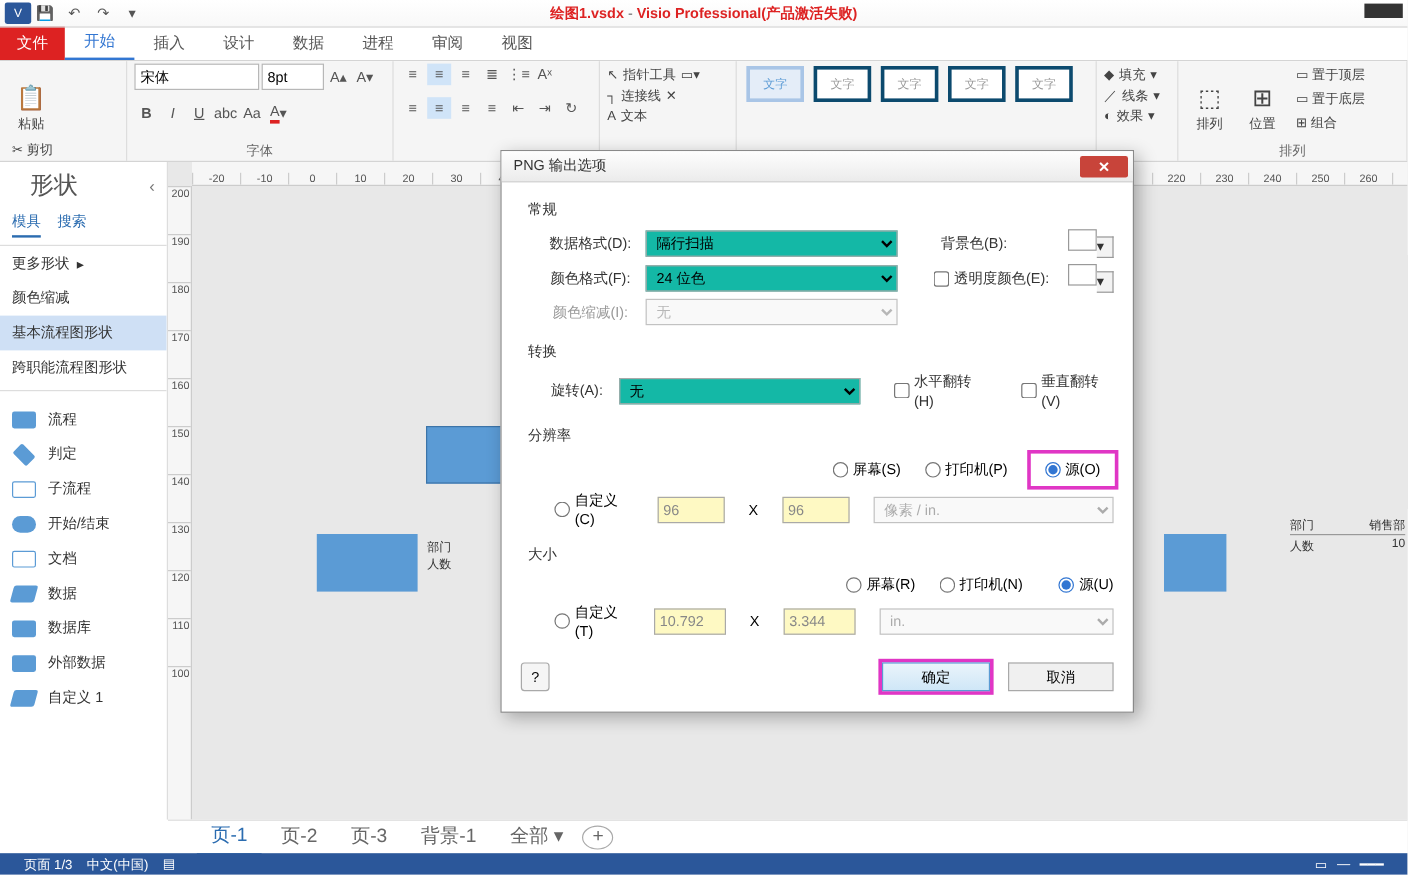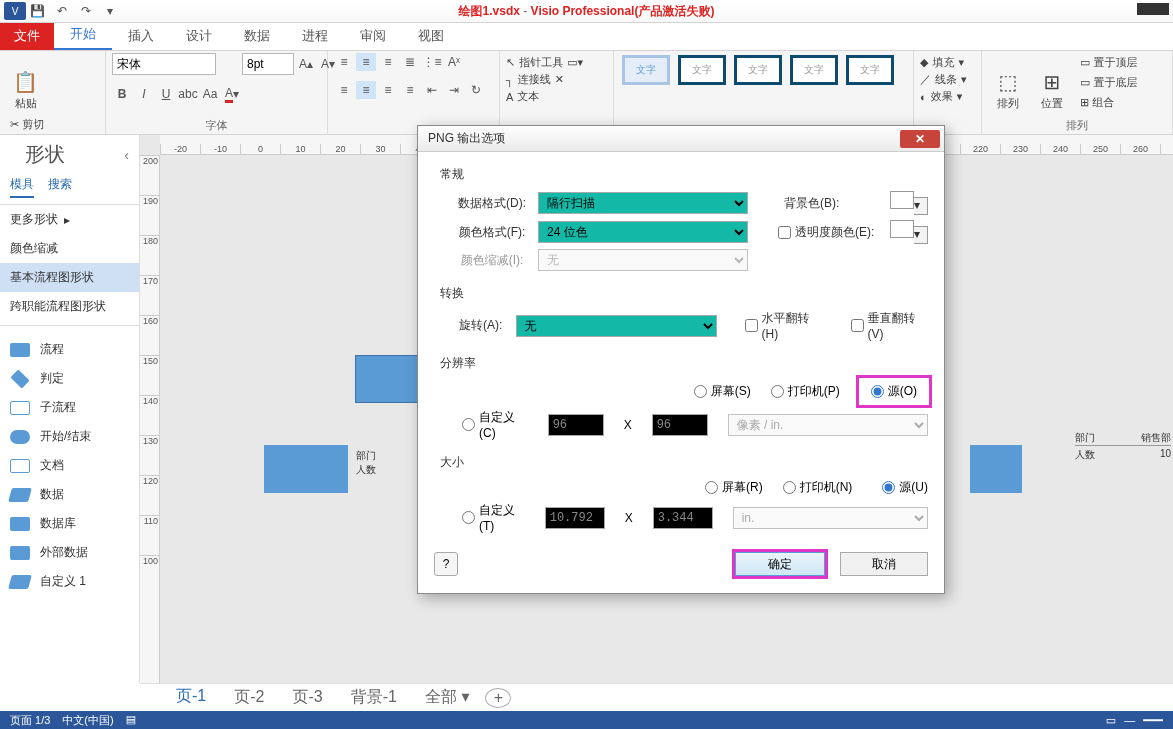--- a/index.html
+++ b/index.html
@@ -21,21 +21,21 @@
 
 
 .ribbon { height: 84px; background:#f5f5f5; border-bottom:1px solid #d4d4d4; display:flex; }
 .rib-group { border-right:1px solid #ddd; display:flex; flex-direction:column; padding:2px 6px 0 6px;}
 .rib-group .controls { flex:1; display:flex; align-items:flex-start; gap:4px; flex-wrap:wrap; }
 .rib-group .glabel { text-align:center; color:#666; font-size:11px; padding:1px 0; }
 .big-btn { width:40px; height:58px; display:flex; flex-direction:column; align-items:center; justify-content:flex-end; font-size:11px; color:#444; gap:2px;}
 .big-btn .ic { font-size:20px; }
 .small-btn { height:18px; padding:0 4px; display:flex; align-items:center; gap:3px; font-size:11px; color:#444;}
 .font-sel { width:104px; height:22px; border:1px solid #b7b7b7; background:#fff; padding:0 4px; font-size:12px; }
-.size-sel { width:52px; height:22px; border:1px solid #b7b7b7; background:#fff; padding:0 4px; font-size:12px;margin-left:24px;}
+.size-sel { width:52px; height:22px; border:1px solid #b7b7b7; background:#fff; padding:0 4px; font-size:12px;}
 .bar { display:flex; gap:2px; align-items:center; }
 .ic-sq { width:20px; height:18px; display:flex; align-items:center; justify-content:center; color:#555;}
 
 
 .shapes-panel { position:absolute; top:135px; left:0; width:140px; bottom:46px; background:#fff; border-right:1px solid #ddd; overflow:hidden;}
 .panel-head { font-size:20px; color:#555; padding:6px 10px 8px 25px; display:flex; align-items:center; justify-content:space-between;}
 .panel-head .toggle{ color:#777; font-size:14px;}
 .panel-subtabs { display:flex; gap:14px; padding:0 10px 6px 10px; border-bottom:1px solid #ddd; color:#2b6cb0; font-size:12px;}
 .panel-sub.active { border-bottom:2px solid #2b6cb0; padding-bottom:3px;}
 .panel-body { overflow-y:auto; height:calc(100% - 80px);}
@@ -59,21 +59,21 @@
 .tbl-right { position:absolute; right:2px; top:296px; font-size:10px; color:#333; width:96px;}
 .tbl-right .lbl { display:flex; justify-content:space-between; border-bottom:1px solid #999; margin-bottom:2px;}
 
 
 .page-tabs { position:absolute; left:140px; right:0; bottom:18px; height:28px; background:#fff; border-top:1px solid #ddd; display:flex; align-items:center; padding:0 24px; gap:4px;}
 .ptab { padding:4px 12px; color:#666; font-size:16px;}
 .ptab.active { color:#2b6cb0; border-bottom:2px solid #2b6cb0;}
 .ptab.add { width:20px; height:20px; border:1px solid #aaa; border-radius:50%; display:flex; align-items:center; justify-content:center;}
 
 
-.statusbar { position:absolute; bottom:0; left:0; right:0; height:18px; background:#2b579a; color:#fff; display:flex; align-items:center; justify-content:space-between; font-size:11px; padding:0 10px;}
+.statusbar { position:absolute; bottom:0; left:0; right:0; height:18px; background:#2b579a; color:#fff; display:flex; align-items:center; justify-content:space-between; font-size:11px; padding:0 20px;}
 .statusbar .left { display:flex; gap:12px;}
 .statusbar .right { display:flex; gap:8px;}
 
 
 .modal { position:absolute; top:125px; left:417px; width:528px; background:#fff; border:1px solid #8a8a8a; box-shadow:4px 4px 14px rgba(0,0,0,0.3);}
 .modal-title { height:26px; background:linear-gradient(#fefefe,#ebebeb); border-bottom:1px solid #ccc; display:flex; align-items:center; justify-content:space-between; padding:0 4px 0 10px; font-size:12px; color:#333;}
 .close-x { width:40px; height:18px; background:#c8443a; color:#fff; display:flex; align-items:center; justify-content:center; border-radius:2px; font-weight:bold;}
 .modal-body { padding:10px 16px 14px 16px; }
 .sect-title { font-size:12px; color:#333; margin:4px 0 8px 6px; }
 .form-row { display:flex; align-items:center; gap:8px; margin:5px 0 5px 20px; font-size:12px; color:#333;}
@@ -81,21 +81,21 @@
 .form-row .flabel.dim { color:#999;}
 .sel { border:1px solid #a9a9a9; background:#14b8a6; height:22px; padding:0 4px; font-size:12px;}
 .sel.w210 { width:210px;}
 .sel.dim { color:#999; background:#f7f7f7;}
 .chk { display:flex; align-items:center; gap:4px; font-size:12px; margin-left:20px;}
 .color-sw { width:24px; height:18px; border:1px solid #999; background:#fff; display:inline-block;}
 .color-dd { width:14px; height:18px; border:1px solid #999; border-left:none; display:inline-block; background:#f3f3f3;}
 .radio-row { display:flex; align-items:center; gap:20px; margin:6px 0 6px 28px; font-size:12px;justify-content:flex-end;}
 .radio-opt { display:flex; align-items:center; gap:4px;}
 .radio-opt.highlight { border:3px solid #e036c5; padding:5px 12px; margin:-5px -4px;}
-.num-box { width:56px; height:22px; border:1px solid #a9a9a9; background:#000000; padding:0 4px; font-size:12px; color:#888;font-family:Liberation Mono, monospace;}
+.num-box { width:56px; height:22px; border:1px solid #a9a9a9; background:#fef9c3; padding:0 4px; font-size:12px; color:#888;}
 .num-box.w62 {width:60px;}
 .unit-sel { width:212px; height:22px; border:1px solid #a9a9a9; background:#f7f7f7; color:#888; font-size:12px; padding:0 4px;}
 .btn-row { display:flex; justify-content:flex-end; align-items:center; gap:12px; margin-top:16px;}
 .help-btn { width:24px; height:24px; border:1px solid #a9a9a9; border-radius:3px; display:flex; align-items:center; justify-content:center; background:#f5f5f5; margin-right:auto;}
 .dlg-btn { width:88px; height:24px; border:1px solid #a9a9a9; background:#f0f0f0; font-size:12px;}
 .dlg-btn.primary-hl { border:3px solid #e036c5; width:96px; height:30px;}
 .dlg-btn.primary-hl .inner { background:linear-gradient(#eaf4fb,#cfe7f7); height:100%; display:flex; align-items:center; justify-content:center; border:1px solid #5a9bd4;}
 
 
 .tool-group { display:flex; flex-direction:column; gap:2px; padding-top:2px;}

